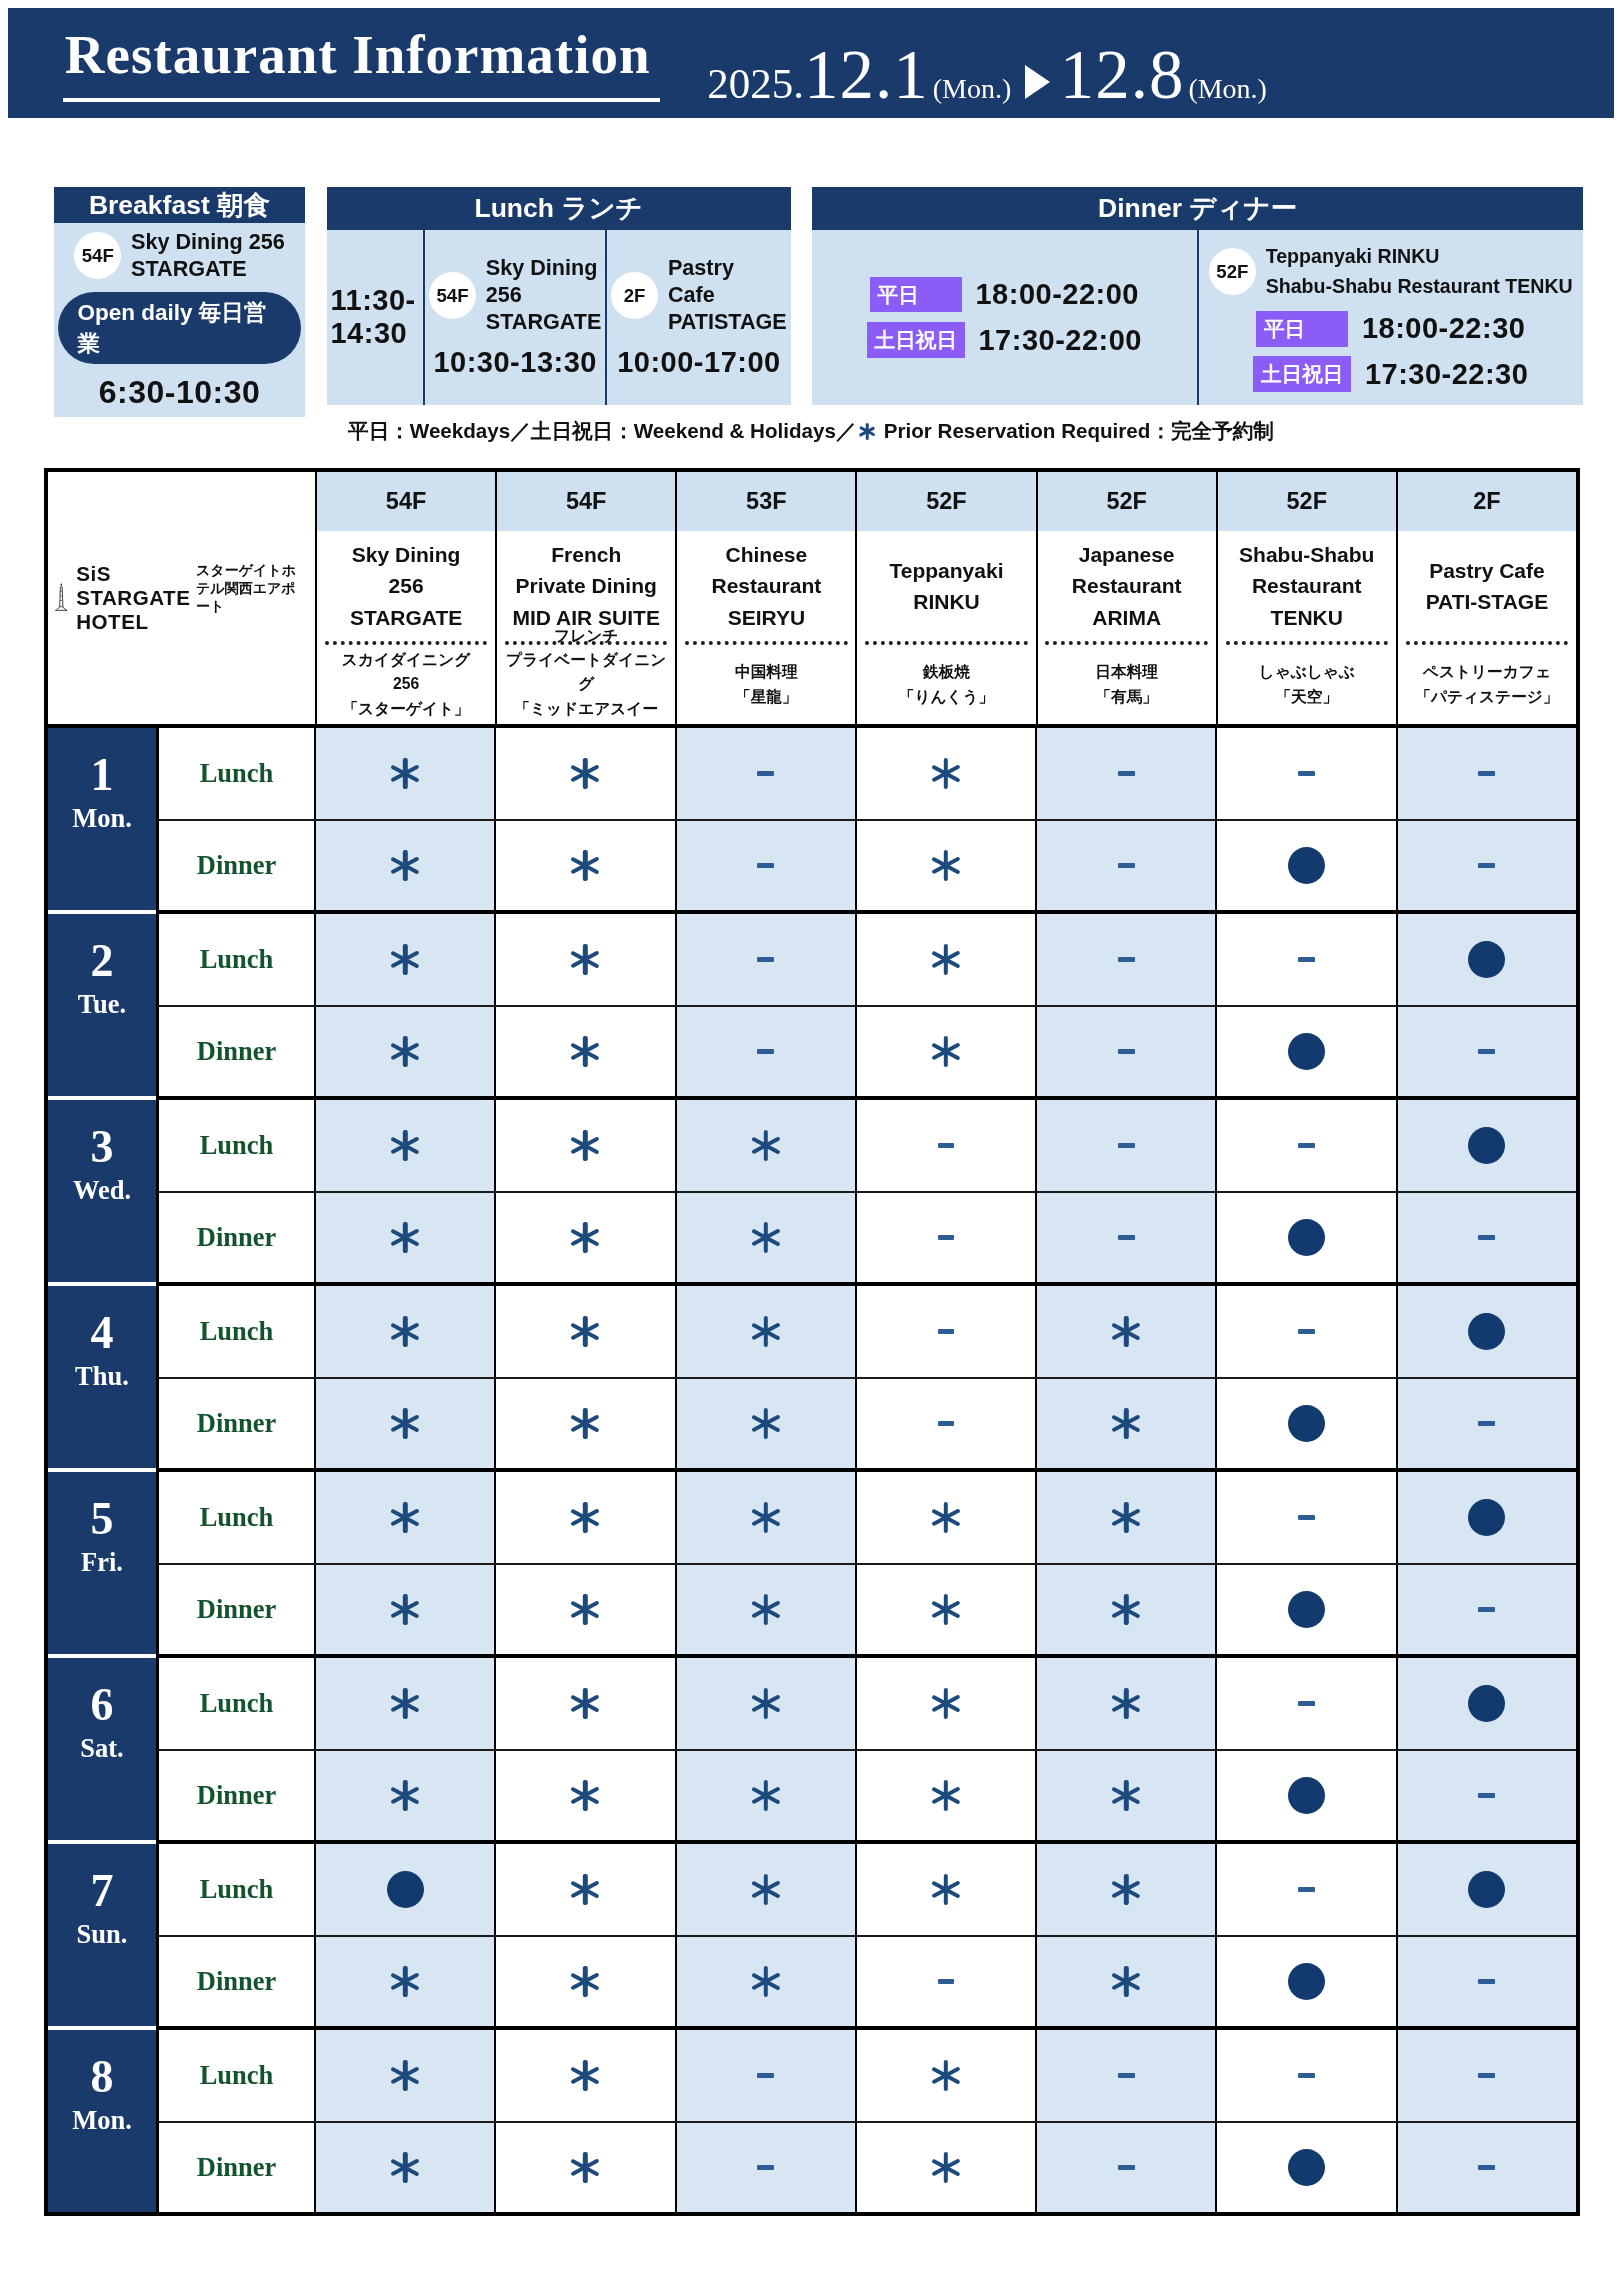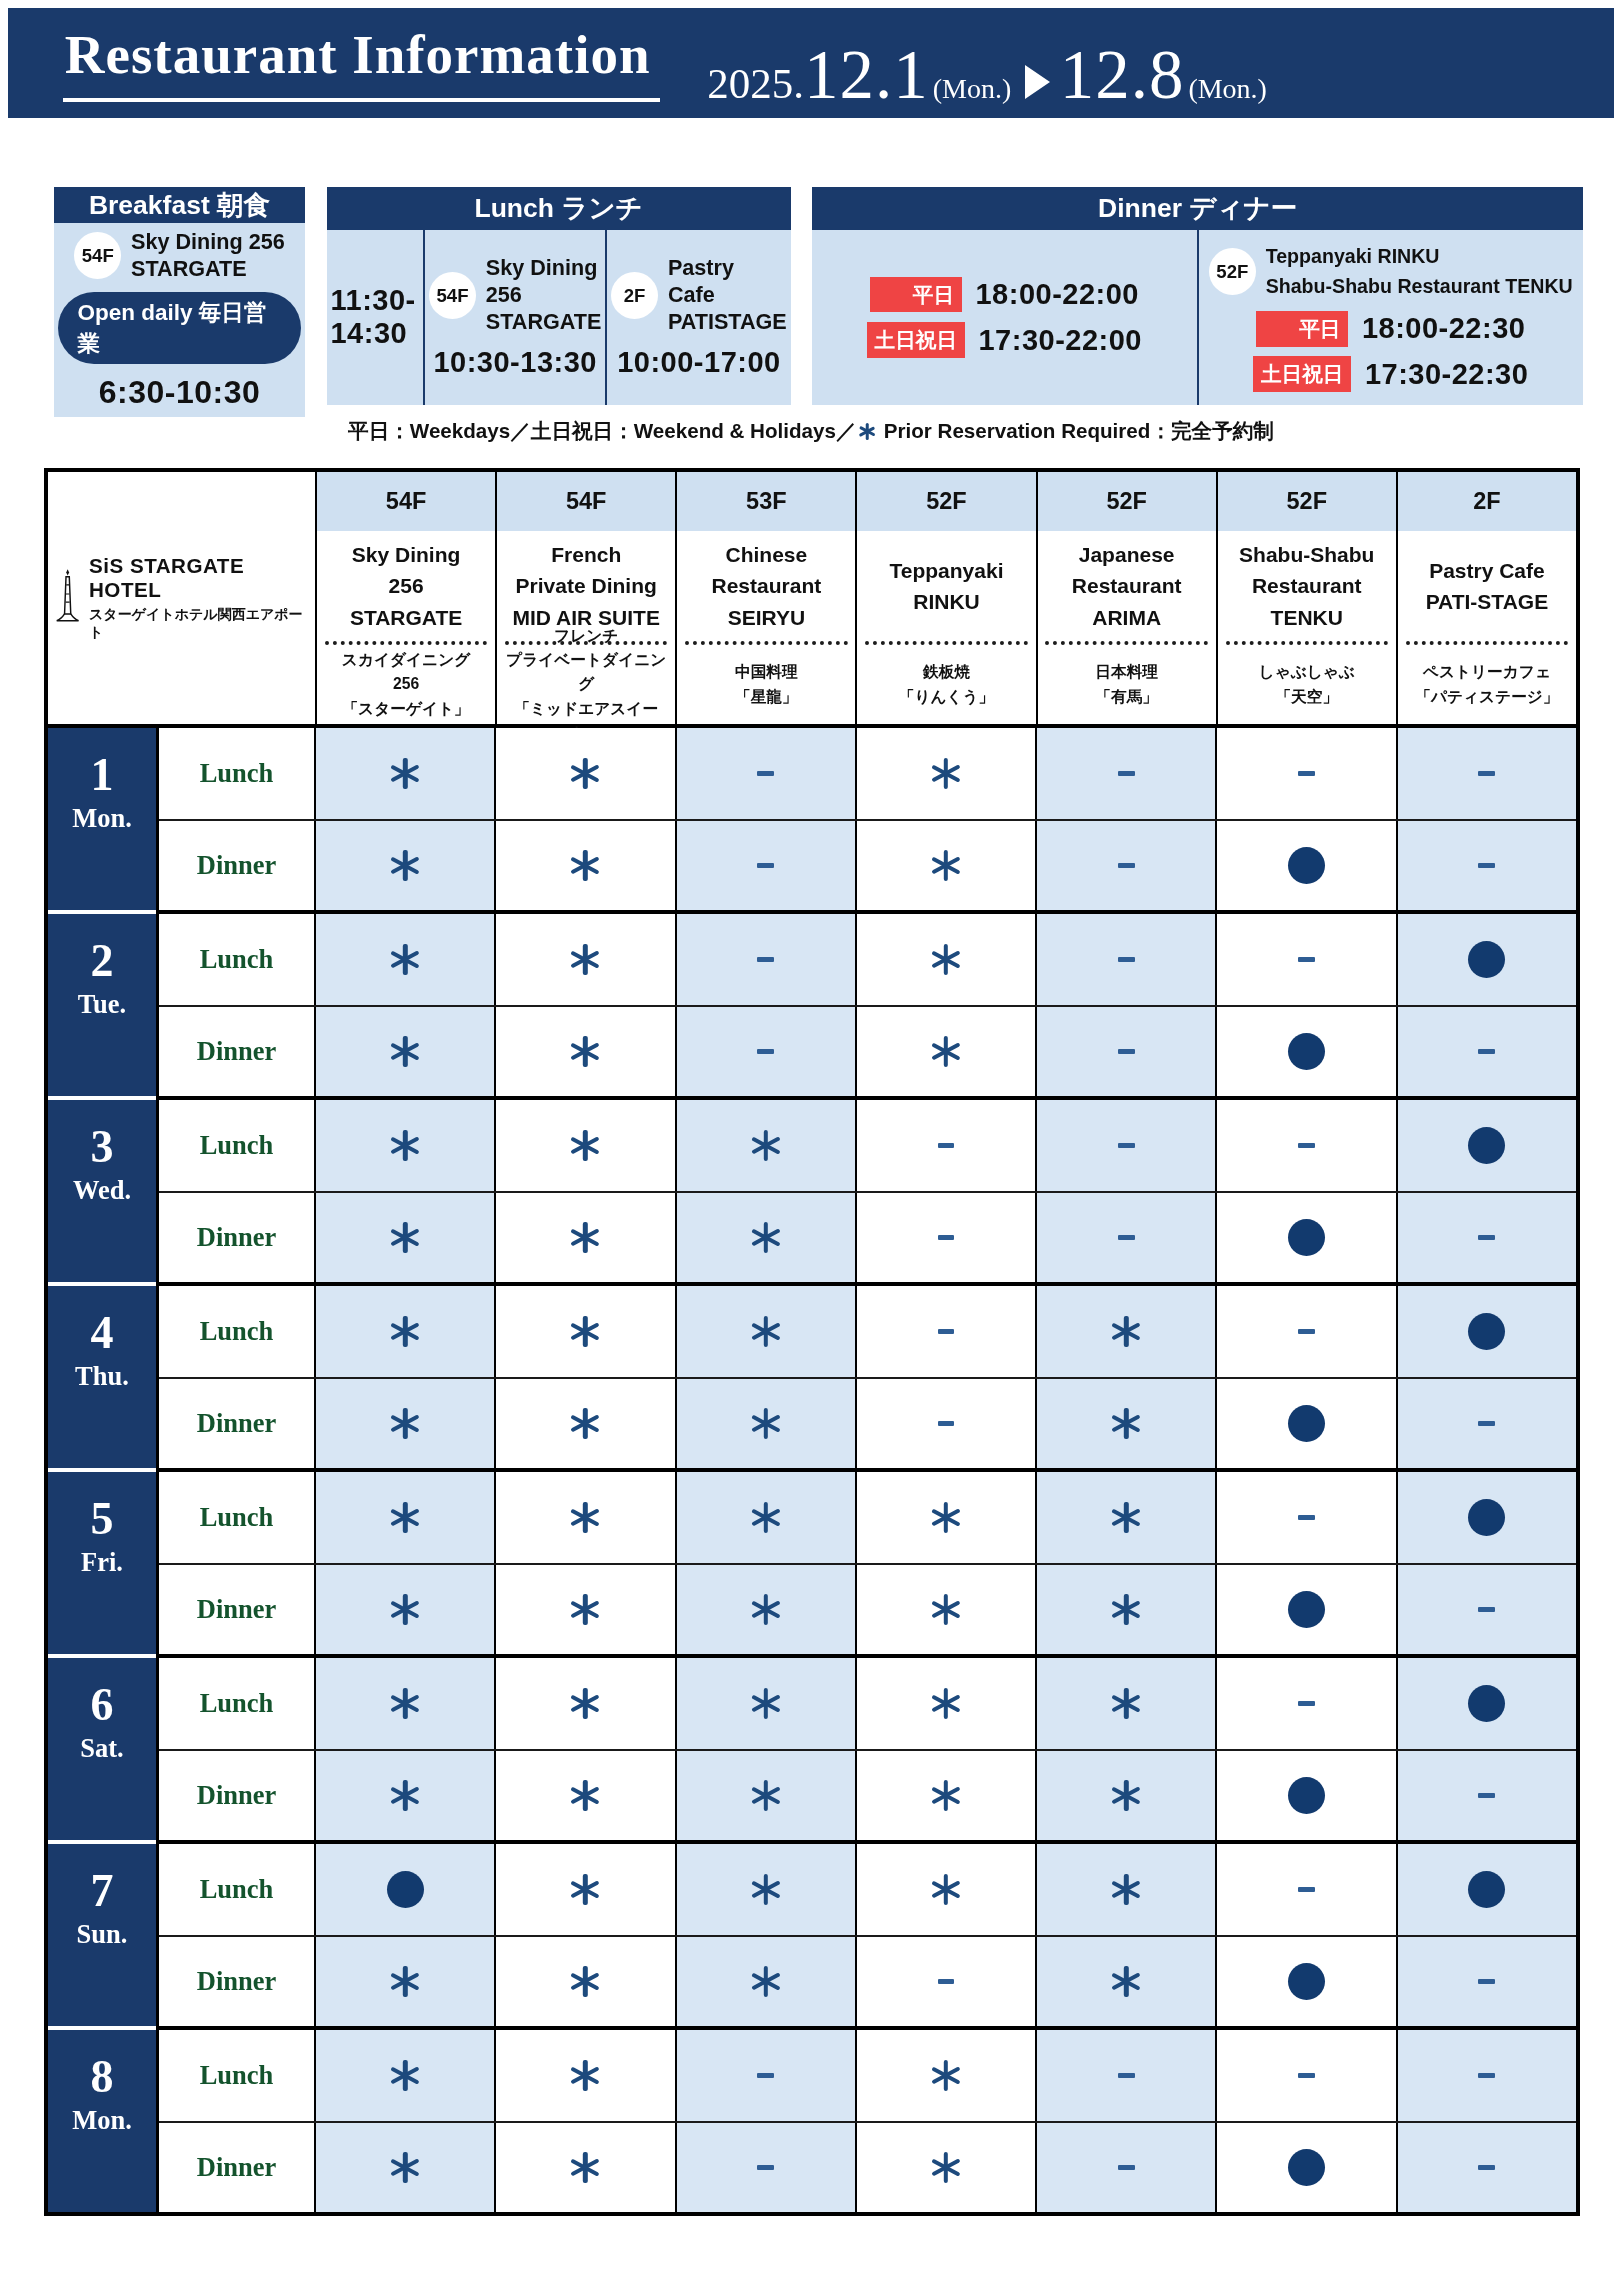--- a/index.html
+++ b/index.html
@@ -39,21 +39,21 @@
   .vcol{flex:1;display:flex;flex-direction:column;align-items:center;justify-content:center;gap:9.8px;padding:5.9px 3.9px}
   .vcol + .vcol{border-left:2.9px solid var(--navy)}
   .venue{display:flex;align-items:center;gap:9.8px}
   .floor-badge{width:47px;height:47px;min-width:47px;border-radius:50%;background:#fff;display:flex;align-items:center;justify-content:center;
                font-size:18.6px;font-weight:bold;color:#111}
   .venue-name{font-size:21.6px;font-weight:bold;line-height:1.25;white-space:pre-line;text-align:left}
   .pill{background:var(--navy);color:#fff;font-size:22.5px;font-weight:bold;border-radius:979px;padding:4.9px 19.6px}
   .hours-lg{font-size:32px;font-weight:bold;letter-spacing:0.5px}
   .hours-md{font-size:29px;font-weight:bold;letter-spacing:0.5px}
   .time-row{display:flex;align-items:center;gap:13.7px}
-  .day-badge{background:#ef4444;color:#fff;font-size:20.6px;font-weight:bold;padding:3.9px 7.8px;min-width:92px;text-align:right}
+  .day-badge{background:#8b5cf6;color:#fff;font-size:20.6px;font-weight:bold;padding:3.9px 7.8px;min-width:92px;text-align:left}
   .dinner-col2 .venue-name{font-size:19.6px;line-height:1.5}
 
   
   .notes{text-align:center;margin-top:11.8px;font-weight:bold}
   .notes-l1{font-size:20.6px}
   .notes-l2{font-size:19.6px;margin-top:4.9px}
 
   
   .sym-ast{position:relative;width:29px;height:31px;display:block}
   .sym-ast i{position:absolute;left:50%;top:0;width:4.4px;height:100%;background:var(--ast-blue);border-radius:2px;display:block}
@@ -63,21 +63,21 @@
   .sym-ast.sm{display:inline-block;width:15.7px;height:16.7px;vertical-align:-2px;margin:0 2.9px}
   .sym-ast.sm i{width:2.5px}
   .sym-dash{width:16.7px;height:4.9px;background:var(--dash-blue);border-radius:1px}
   .sym-circle{width:37px;height:37px;border-radius:50%;background:var(--circle-navy)}
 
   
   .sched{margin:23.5px 42px 0 44px;border:4.9px solid #000}
   .sched-head{display:flex;border-bottom:4.9px solid #000}
   .corner{width:267px;min-width:267px;background:#fff;display:flex;align-items:center;justify-content:center}
   .logo{display:flex;align-items:center;gap:7.8px;padding:0 5.9px}
-  .logo-text{display:flex;flex-direction:column;gap:3.9px}
+  .logo-text{display:flex;flex-direction:row;gap:3.9px}
   .hotel-name{font-size:20.6px;font-weight:bold;letter-spacing:0.5px}
   .hotel-sub{font-size:14px;font-weight:bold}
   .rest-head{flex:1;border-left:2.9px solid #000;display:flex;flex-direction:column;background:#fff}
   .floor{height:59px;background:var(--box-blue);display:flex;align-items:center;justify-content:center;font-size:23.5px;font-weight:bold}
   .en-name{height:110px;display:flex;align-items:center;justify-content:center;text-align:center;
            font-size:21px;font-weight:bold;line-height:1.5;white-space:pre-line;padding:3.9px 2px}
   .dots{border-top:4.9px dotted #1c1c1c;margin:0 7.8px}
   .ja-name{height:79px;display:flex;align-items:center;justify-content:center;text-align:center;
            font-size:15.7px;font-weight:bold;line-height:1.55;white-space:pre-line;padding:2px}
 

